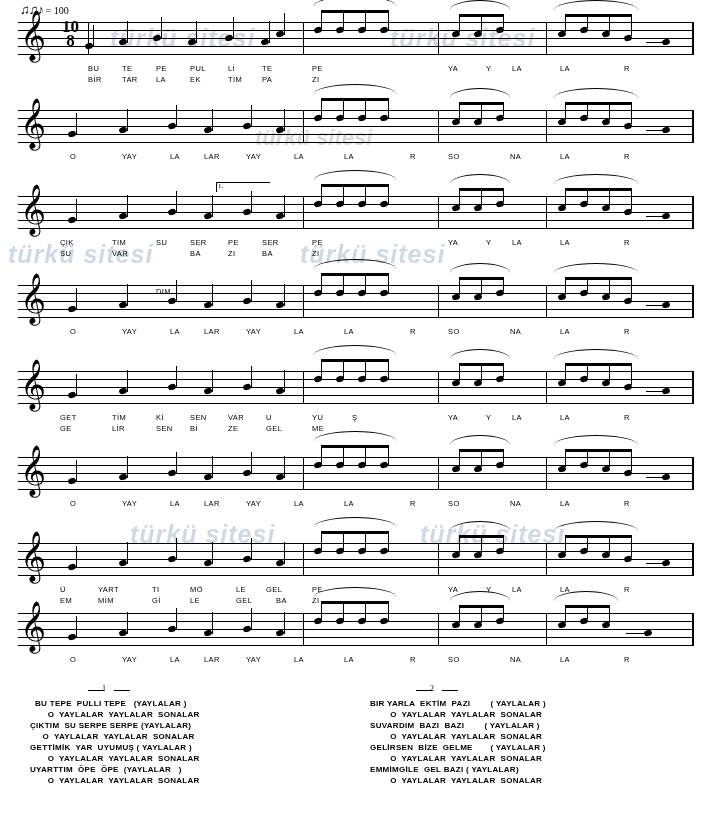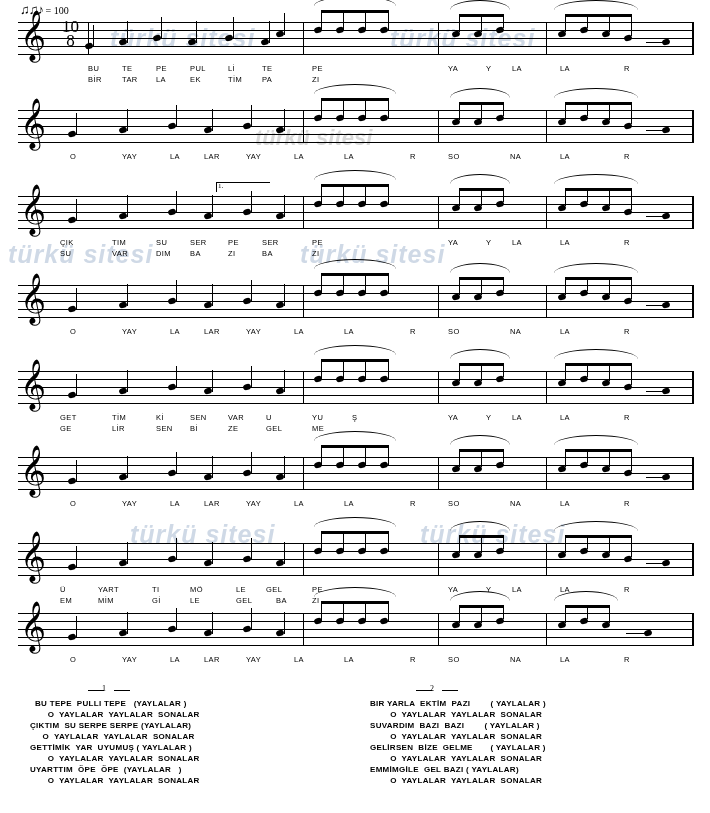--- a/index.html
+++ b/index.html
@@ -51,21 +51,21 @@
   .barline.thick{width:2px;}
 
   .clef{
     position:absolute;left:2px;top:-9px;
     font-size:44px;line-height:44px;
     font-family:"DejaVu Sans", sans-serif;
   }
   .timesig{
     position:absolute;top:-3px;
     font-family:"Liberation Serif",serif;
-    font-weight:normal;font-size:17px;line-height:16px;
+    font-weight:bold;font-size:17px;line-height:16px;
     text-align:center;
   }
   .timesig .num{display:block;}
   .timesig .den{display:block;margin-top:-2px;}
 
   
   .note{
     position:absolute;
     width:8px;height:6px;
     background:#000;
@@ -369,21 +369,21 @@
       <span style="position:absolute;left:294px;">PE</span>
       <span style="position:absolute;left:430px;">YA</span>
         <span style="position:absolute;left:468px;">Y</span>
       <span style="position:absolute;left:494px;">LA</span>
         <span style="position:absolute;left:542px;">LA</span>
       <span style="position:absolute;left:606px;">R</span>
     </div>
     <div class="lyr" style="top:53px;left:0;width:676px;">
       <span style="position:absolute;left:42px;">SU</span>
         <span style="position:absolute;left:94px;">VAR</span>
-      <span style="position:absolute;left:138px;">DIM</span>
+      <span style="position:absolute;left:138px;margin-top:38px;">DIM</span>
         <span style="position:absolute;left:172px;">BA</span>
       <span style="position:absolute;left:210px;">ZI</span>
         <span style="position:absolute;left:244px;">BA</span>
       <span style="position:absolute;left:294px;">ZI</span>
     </div>
   </div>
 
   <div class="system" style="top:285px;">
     <div class="staff">
       <div class="ln"></div>

